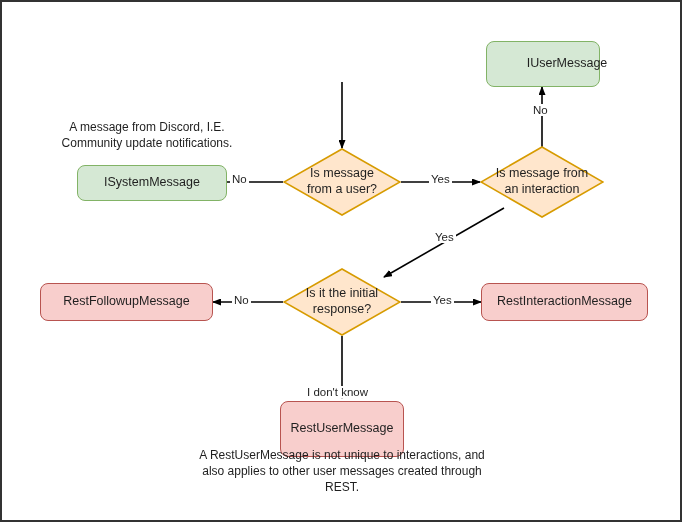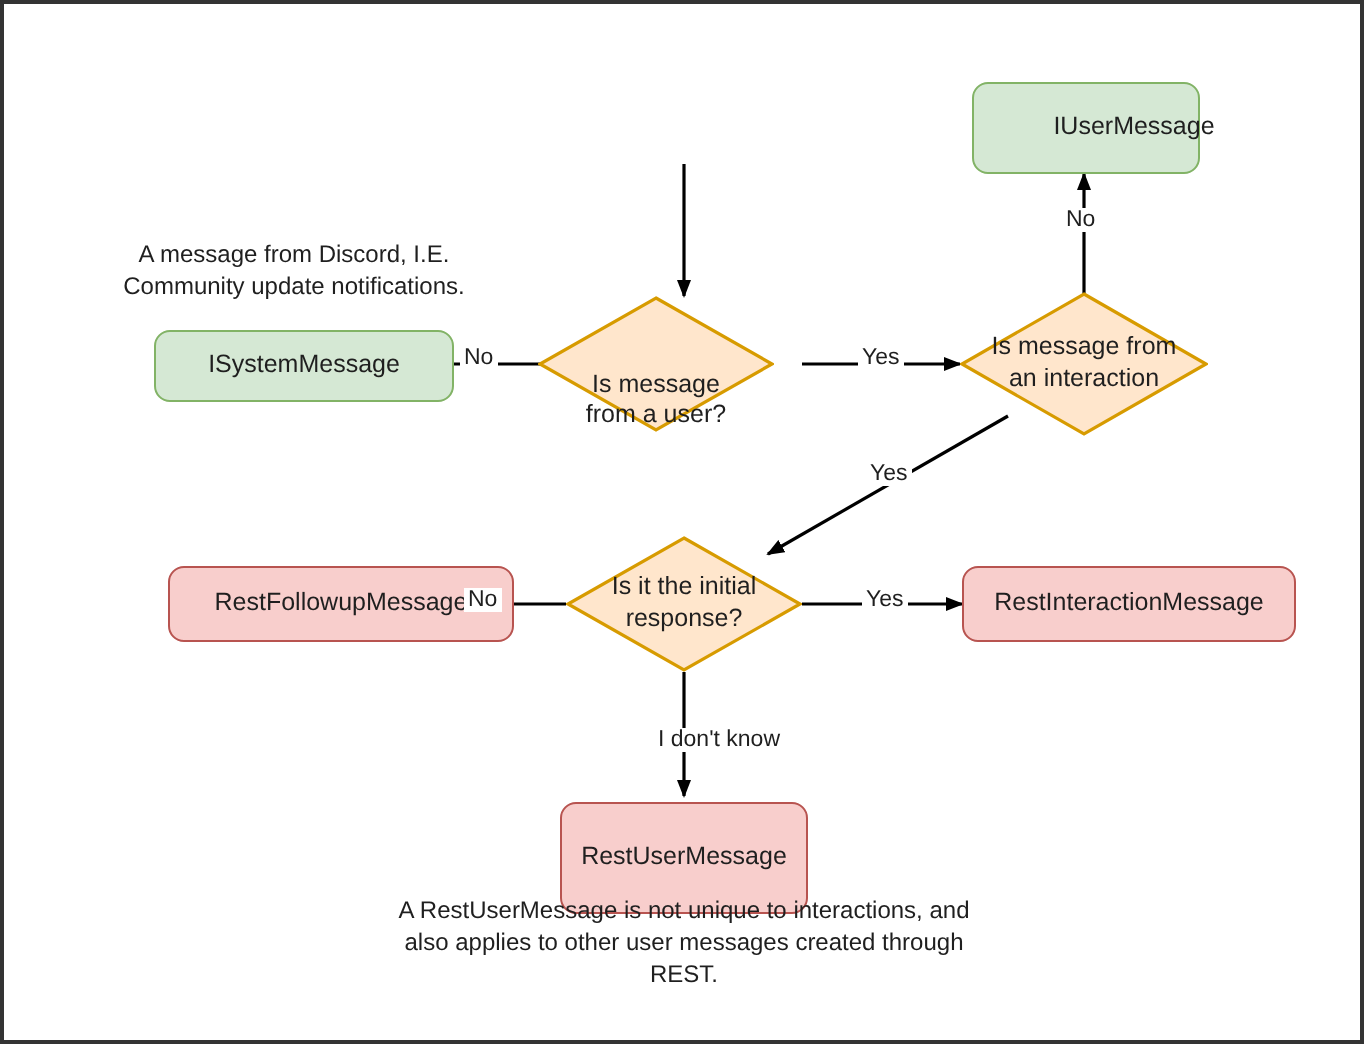--- a/index.html
+++ b/index.html
@@ -126,35 +126,35 @@
   </div>
 
   <div class="note" style="left:50px; top:117px; width:190px;">
     <span>A message from Discord, I.E. Community update notifications.</span>
   </div>
 
   <div class="node green" style="left:75px; top:163px; width:150px; height:36px;">
     <span>ISystemMessage</span>
   </div>
 
-  <div class="node diamond" style="left:267px; top:146px; width:118px; height:68px;align-items:flex-end;">
+  <div class="node diamond" style="left:281px; top:146px; width:118px; height:68px;">
     <svg class="diamond-shape" viewBox="0 0 118 68" preserveAspectRatio="none">
       <polygon points="59,1 117,34 59,67 1,34" fill="#ffe6cc" stroke="#d79b00" stroke-width="1.6"></polygon>
     </svg>
     <span class="diamond-label">Is message from a user?</span>
   </div>
 
   <div class="node diamond" style="left:478px; top:144px; width:124px; height:72px;">
     <svg class="diamond-shape" viewBox="0 0 124 72" preserveAspectRatio="none">
       <polygon points="62,1 123,36 62,71 1,36" fill="#ffe6cc" stroke="#d79b00" stroke-width="1.6"></polygon>
     </svg>
     <span class="diamond-label">Is message from an interaction</span>
   </div>
 
-  <div class="node red" style="left:38px; top:281px; width:173px; height:38px;margin-left:44px;">
+  <div class="node red" style="left:38px; top:281px; width:173px; height:38px;">
     <span>RestFollowupMessage</span>
   </div>
 
   <div class="node diamond" style="left:281px; top:266px; width:118px; height:68px;">
     <svg class="diamond-shape" viewBox="0 0 118 68" preserveAspectRatio="none">
       <polygon points="59,1 117,34 59,67 1,34" fill="#ffe6cc" stroke="#d79b00" stroke-width="1.6"></polygon>
     </svg>
     <span class="diamond-label">Is it the initial response?</span>
   </div>
 
@@ -187,17 +187,17 @@
   </div>
 
   <div class="edge-label" style="left:230px; top:292px;">
     <span>No</span>
   </div>
 
   <div class="edge-label" style="left:429px; top:292px;">
     <span>Yes</span>
   </div>
 
-  <div class="edge-label" style="left:303px; top:362px;margin-left:22px;">
+  <div class="edge-label" style="left:303px; top:384px;">
     <span>I don't know</span>
   </div>
 
 </div>
 
 </body></html>

